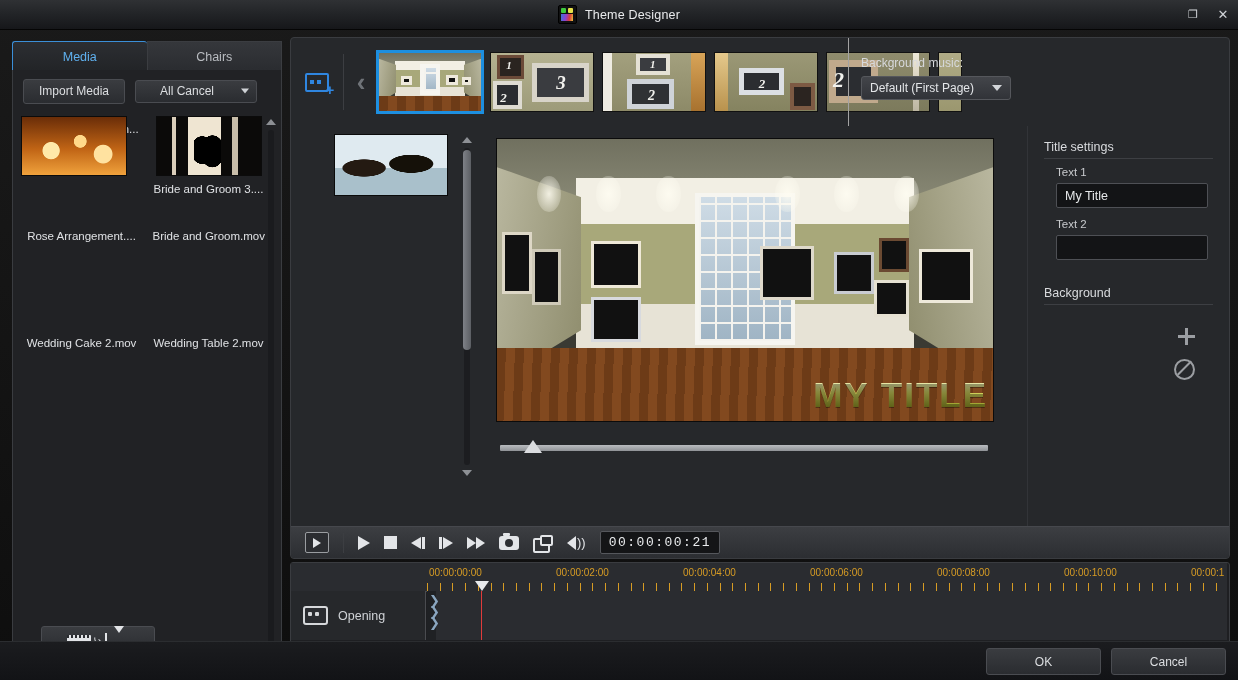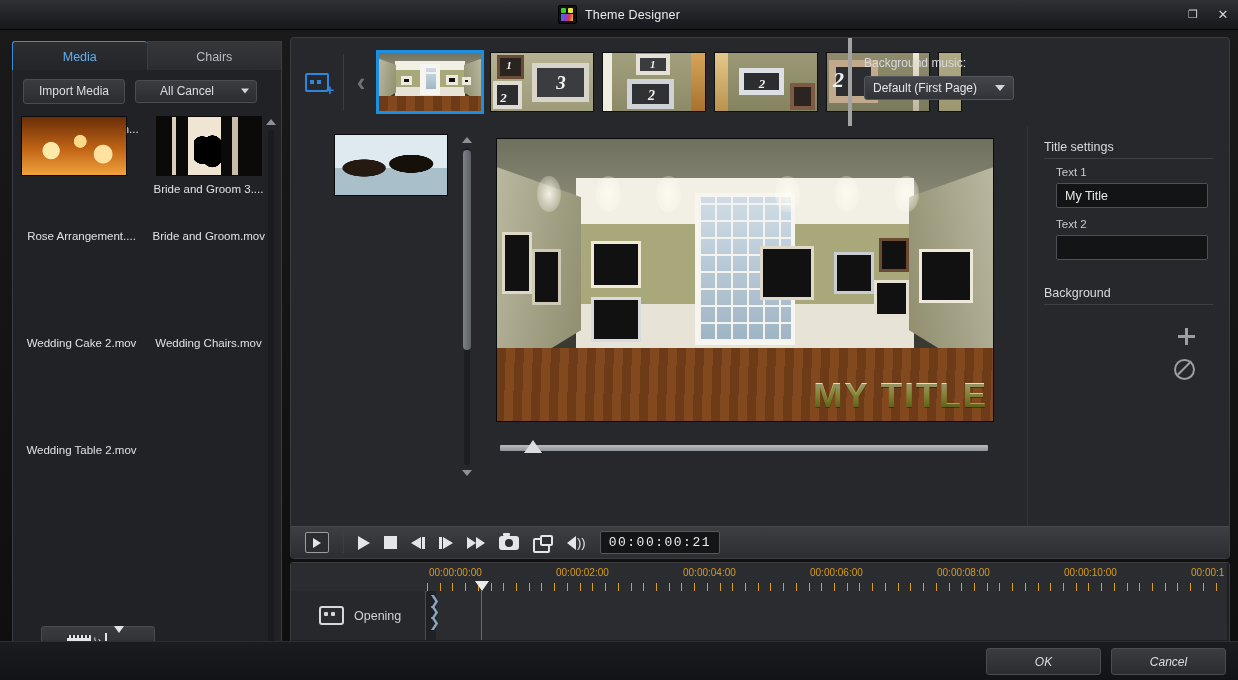--- a/index.html
+++ b/index.html
@@ -86,21 +86,21 @@
   .addpage .sq::before{left:3px;} .addpage .sq::after{left:10px;}
   .addpage .pl{position:absolute;margin-left:26px;margin-top:14px;color:#2f86e0;font-size:15px;font-weight:bold;line-height:1;}
   .sdiv{width:1px;height:56px;background:#3c3e42;}
   .arrowbtn{width:34px;height:88px;display:flex;align-items:center;justify-content:center;
             color:#6f7378;font-size:26px;font-weight:bold;}
   .pages{display:flex;align-items:center;gap:8px;}
   .page{width:104px;height:60px;border:1px solid #111;box-sizing:border-box;position:relative;overflow:hidden;}
   .page.sel{outline:3px solid #1d8fe0;outline-offset:-1px;border-color:#1d8fe0;}
   .page-narrow{width:24px;}
   .music{position:absolute;right:0;top:0;width:188px;height:88px;padding:18px 12px 0 12px;box-sizing:border-box;
-         border-left:4px solid #a3a3a3;}
+         border-left:1px solid #a3a3a3;}
   .music-lbl{color:#d7d9dc;font-size:12px;margin-bottom:6px;}
   .sel-box{width:150px;height:24px;position:relative;background:linear-gradient(#43454a,#313338);
            border:1px solid #55575c;border-radius:3px;color:#e3e5e8;font-size:12px;
            display:flex;align-items:center;padding-left:8px;box-sizing:border-box;}
   .sel-box .cv{position:absolute;right:8px;top:50%;transform:translateY(-50%);
                border-left:5px solid transparent;border-right:5px solid transparent;border-top:6px solid #d2d5d9;}
 
   .midrow{position:absolute;left:0;top:88px;width:938px;height:400px;}
   
   .queue{position:absolute;left:10px;top:8px;width:180px;height:345px;}
@@ -185,21 +185,21 @@
          border-bottom:1px solid #4a4c50;overflow:hidden;}
   .tick-lbl{position:absolute;top:4px;color:#d79c24;font-size:10px;
             font-family:"Liberation Sans",sans-serif;white-space:nowrap;}
   .ticks{position:absolute;left:0;bottom:0;width:100%;height:8px;
          background:repeating-linear-gradient(90deg,#d79c24 0 1px,transparent 1px 12.72px);}
   .playhead{position:absolute;top:18px;width:0;height:0;z-index:4;
             border-left:7px solid transparent;border-right:7px solid transparent;border-top:10px solid #e8eaec;}
   .redline{position:absolute;top:28px;width:1px;height:49px;background:#e03b3b;z-index:3;}
   .track{position:absolute;left:0;top:28px;width:936px;height:49px;}
   .track-head{position:absolute;left:0;top:0;width:135px;height:49px;background:#26282b;
-              border-right:1px solid #4a4c50;display:flex;align-items:center;gap:10px;padding-left:28px;box-sizing:border-box;}
+              border-right:1px solid #4a4c50;display:flex;align-items:center;gap:10px;padding-left:12px;box-sizing:border-box;}
   .tr-ic{width:21px;height:15px;border:2px solid #d6d8db;border-radius:3px;position:relative;background:#2a2c30;}
   .tr-ic::before,.tr-ic::after{content:'';position:absolute;top:4px;width:4px;height:4px;background:#d6d8db;border-radius:1px;}
   .tr-ic::before{left:3px;} .tr-ic::after{left:10px;}
   .tr-name{color:#cfd2d6;font-size:12.5px;}
   .track-body{position:absolute;left:136px;top:0;right:0;height:49px;background:#2a2c30;}
   .clip-edge{position:absolute;left:0;top:0;width:9px;height:49px;background:#1f2124;}
   .chev{position:absolute;left:2px;color:#8aa6c0;font-size:13px;line-height:11px;}
   .tl-foot{position:absolute;left:0;bottom:0;width:936px;height:26px;background:#1a1b1e;
            border-top:1px solid #3a3c40;display:flex;align-items:center;}
   .zoom-ctl{display:flex;align-items:center;gap:7px;padding-left:9px;}
@@ -209,21 +209,21 @@
   .zt{width:86px;height:4px;background:#35373b;border-radius:2px;position:relative;}
   .zk{position:absolute;left:4px;top:-4px;width:12px;height:12px;border-radius:50%;
       background:linear-gradient(#d3d6d9,#9a9da1);}
   .hsb{flex:1;height:13px;background:#121315;border:1px solid #2e3033;margin:0 8px 0 4px;border-radius:2px;position:relative;}
   .hs-l,.hs-r{width:0;height:0;}
   .hs-l{border-top:5px solid transparent;border-bottom:5px solid transparent;border-right:7px solid #a9acb0;}
   .hs-r{border-top:5px solid transparent;border-bottom:5px solid transparent;border-left:7px solid #a9acb0;margin-right:6px;}
 
   
   .footer{position:absolute;left:0;bottom:0;width:1238px;height:38px;
-          background:linear-gradient(#1b1c1f,#121316);border-top:1px solid #2b2d30;font-style:italic;}
+          background:linear-gradient(#1b1c1f,#121316);border-top:1px solid #2b2d30;}
   .foot-btns{position:absolute;right:12px;top:6px;display:flex;gap:10px;}
   .fbtn{width:113px;height:25px;}
 
   
   .ph{position:absolute;inset:0;}
   .flowers{background:
      radial-gradient(circle at 22% 55%,#e8174e 0 16%,transparent 17%),
      radial-gradient(circle at 48% 30%,#c2123f 0 14%,transparent 15%),
      radial-gradient(circle at 70% 62%,#ef2a5c 0 15%,transparent 16%),
      radial-gradient(circle at 88% 25%,#8d0f2e 0 12%,transparent 13%),
@@ -342,24 +342,20 @@
           </div>
           <div class="cell">
             <div class="thumb ph couple4"></div>
             <div class="cap">Bride and Groom.mov</div>
           </div>
           <div class="cell">
             <div class="thumb ph cake"></div>
             <div class="cap">Wedding Cake 2.mov</div>
           </div>
           <div class="cell">
-            <div class="thumb ph chairs"></div>
-            <div class="cap">Wedding Chairs.mov</div>
-          </div>
-          <div class="cell">
             <div class="thumb ph table"></div>
             <div class="cap">Wedding Table 2.mov</div>
           </div>
         </div>
 
         <div class="vscroll">
           <div class="vs-up">
               <i></i>
             </div>
           <div class="vs-track"></div>

